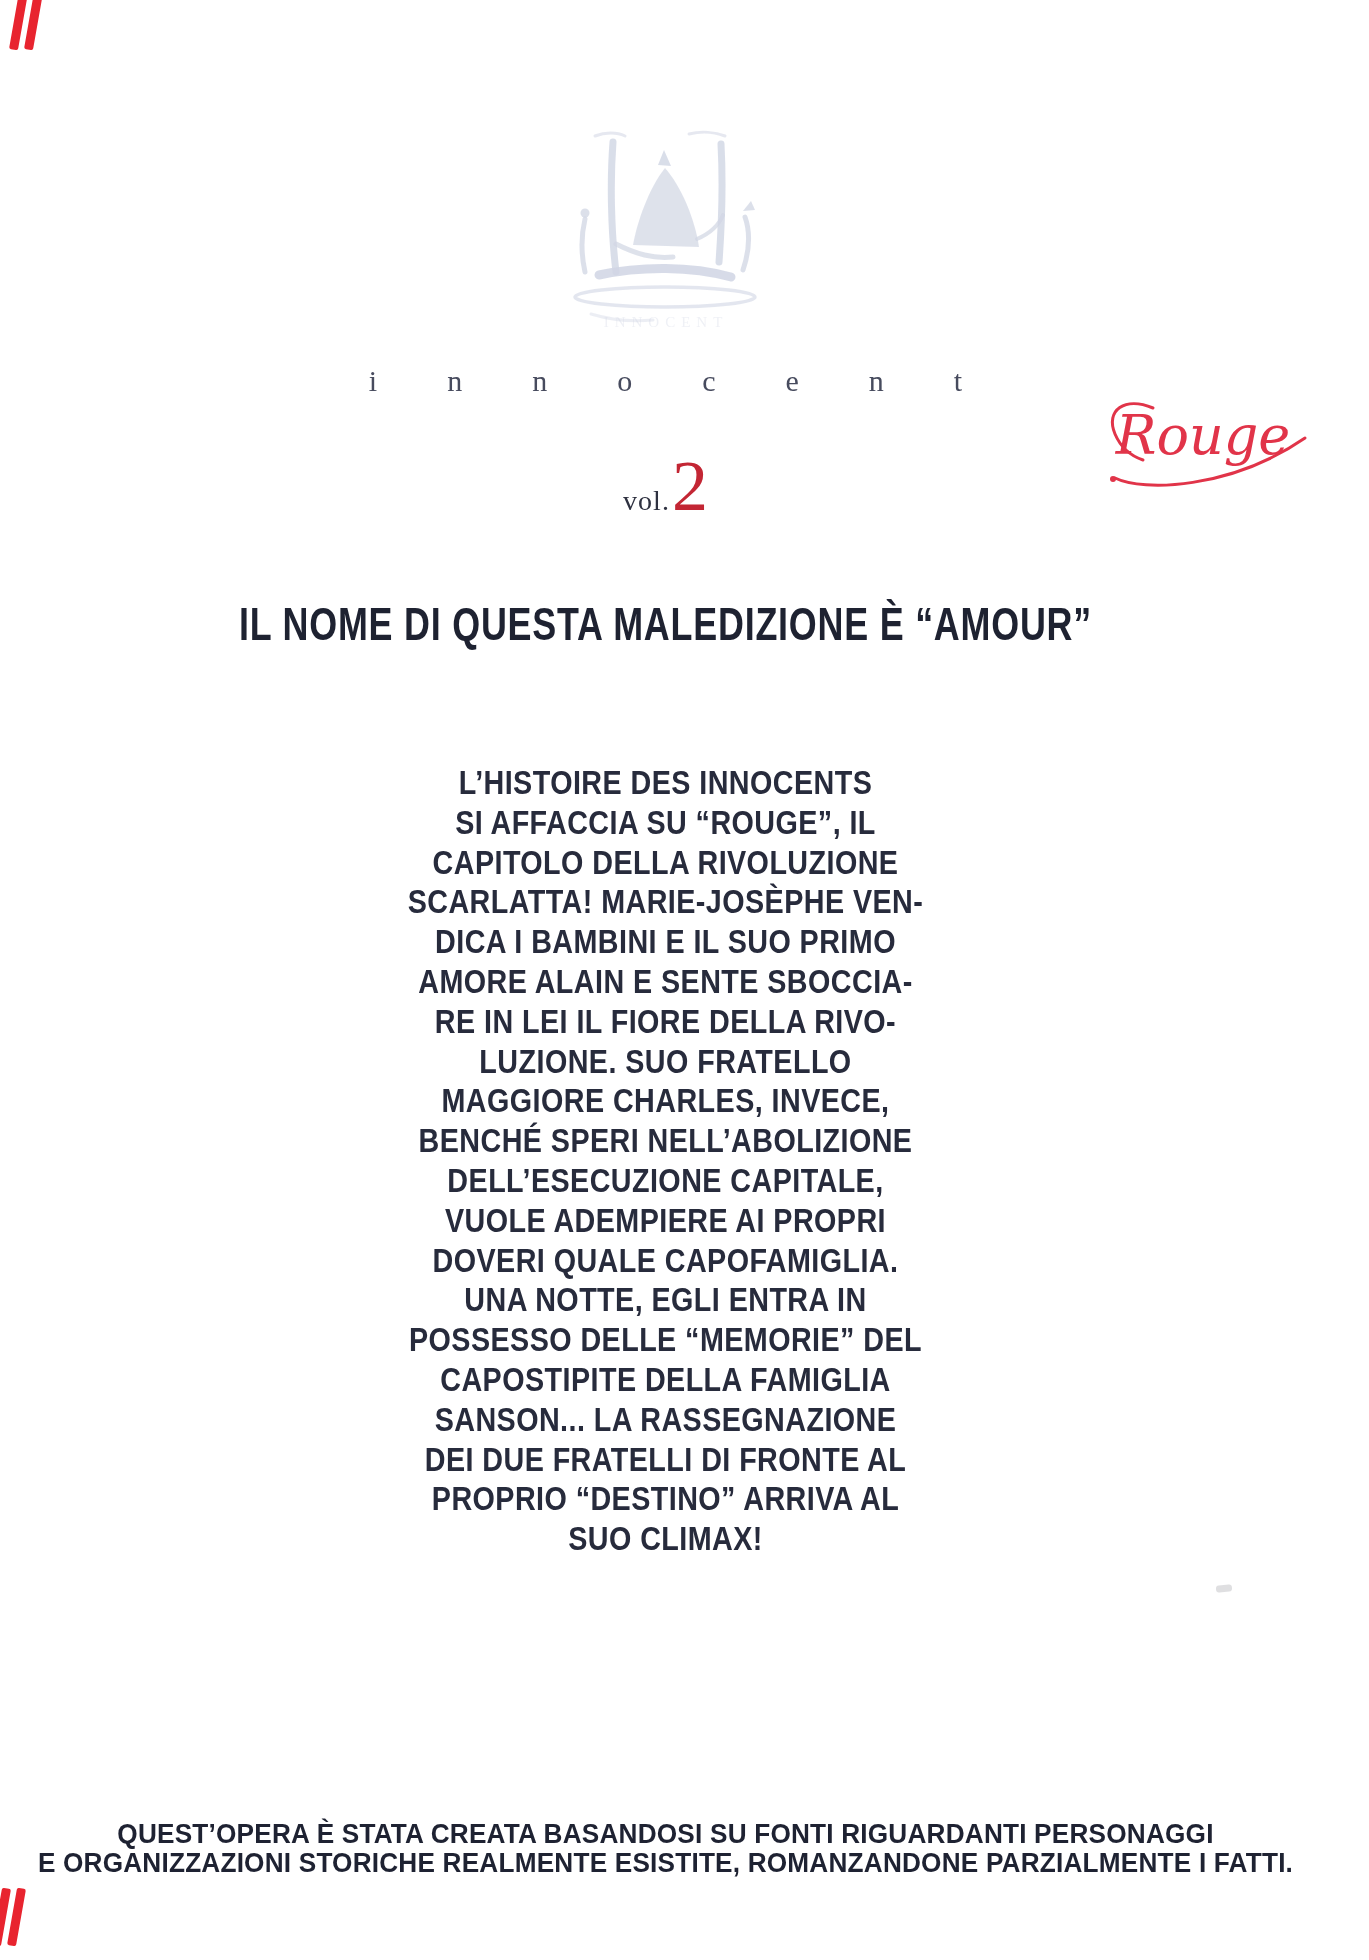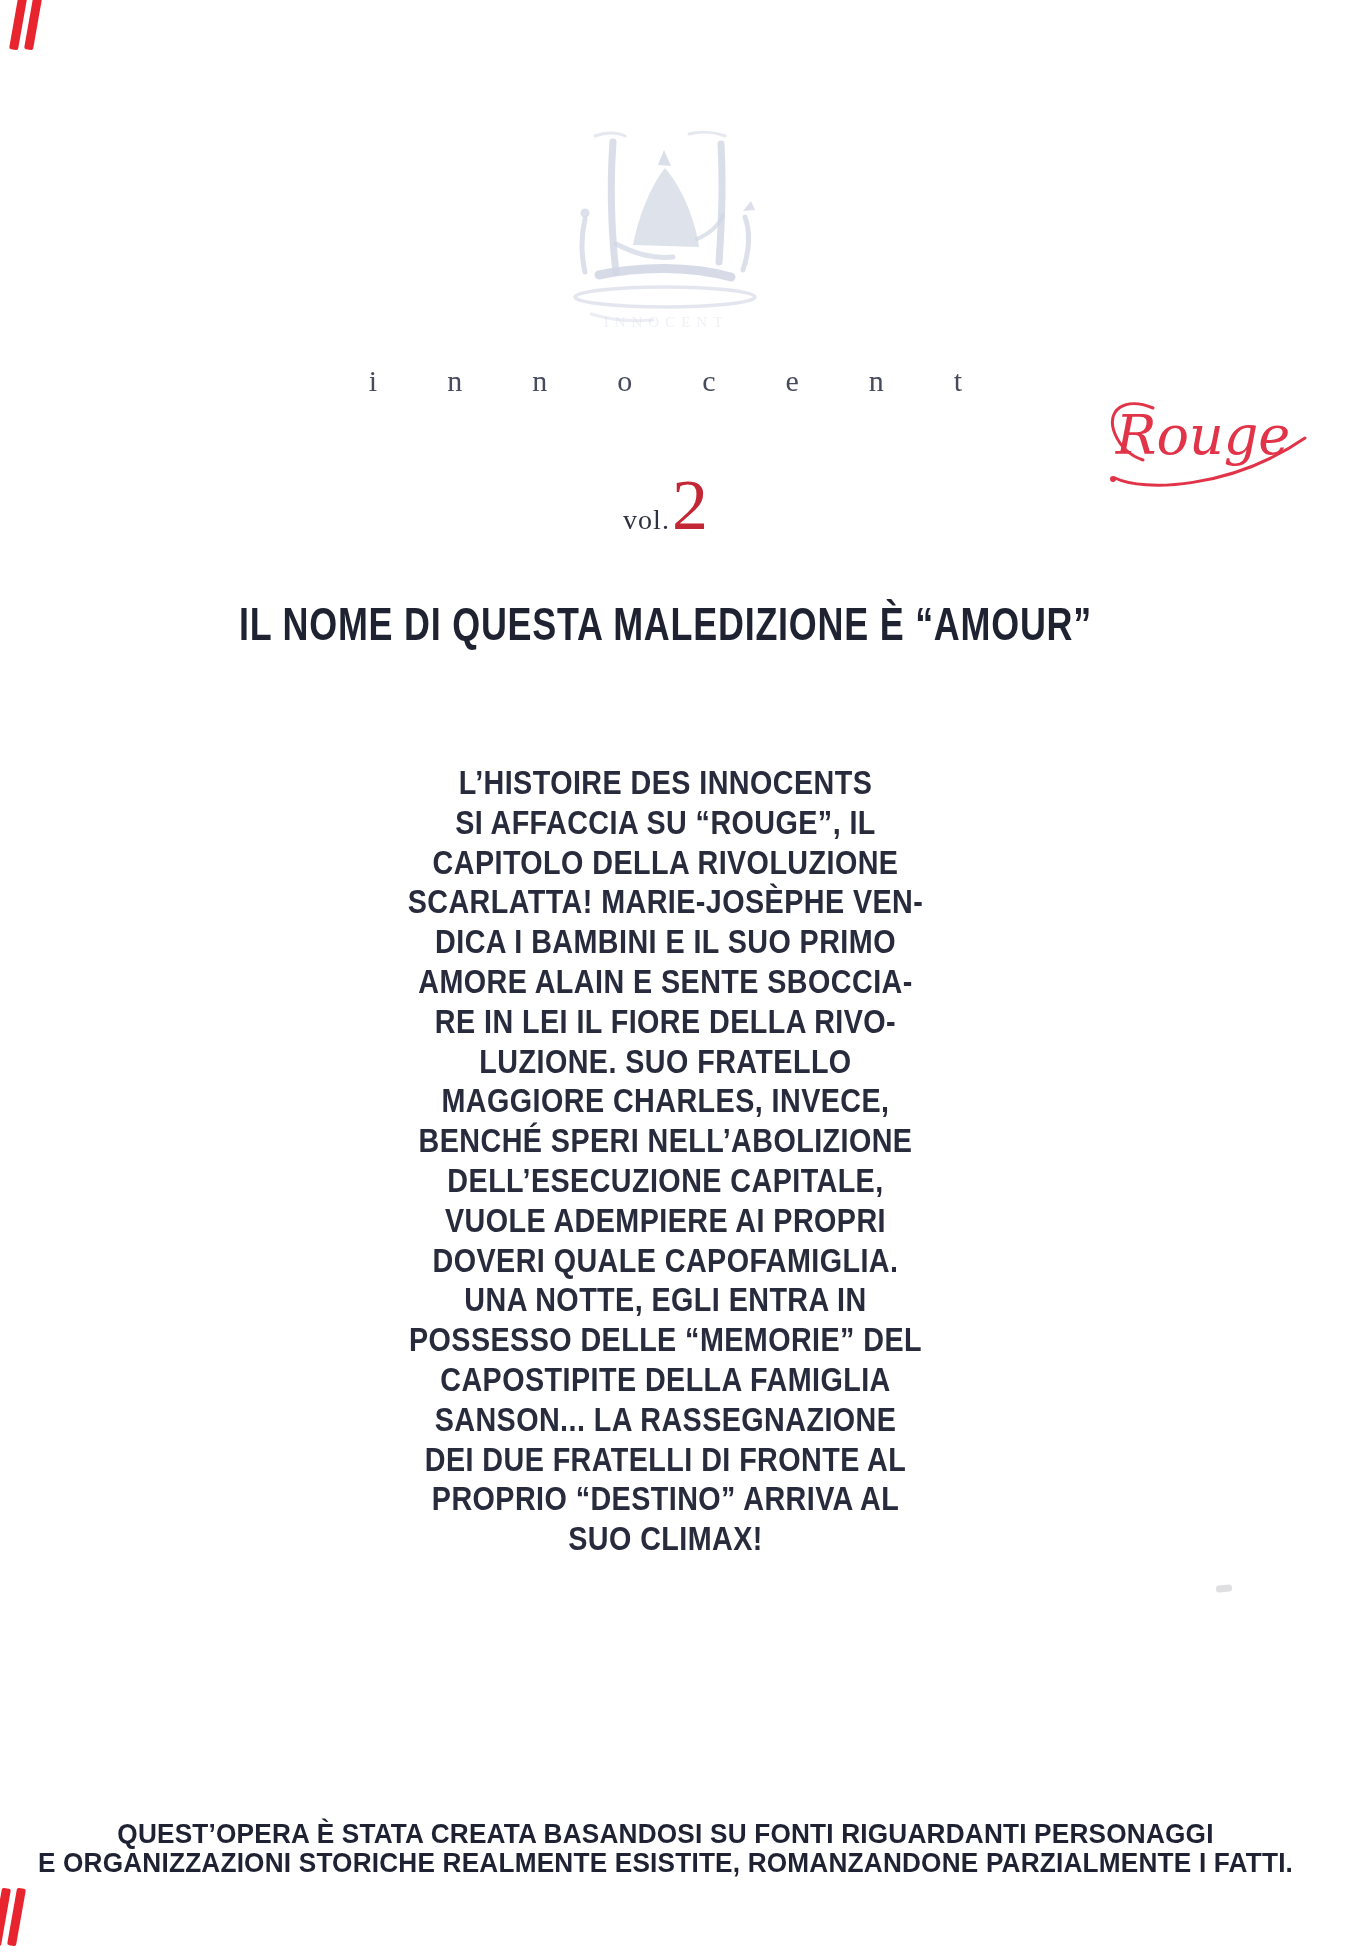--- a/index.html
+++ b/index.html
@@ -37,21 +37,21 @@
   .series-word {
     top:363px; display:flex; justify-content:center; gap:70px;
     font-family:"Liberation Serif", serif;
     font-size:30px; line-height:36px; color:#474b5e;
   }
 
   
   .rouge-wrap { top:394px; display:flex; justify-content:flex-end; }
 
   
-  .vol-row { top:468px; line-height:74px; white-space:nowrap; }
+  .vol-row { top:449px; line-height:74px; white-space:nowrap; }
   .vol-prefix {
     font-family:"Liberation Serif", serif;
     font-size:28px; color:#2e3140; letter-spacing:1px;
   }
   .vol-num {
     font-family:"Liberation Serif", serif;
     font-size:72px; color:var(--c-volume_red,#c32634); margin-left:2px;
   }
 
   

